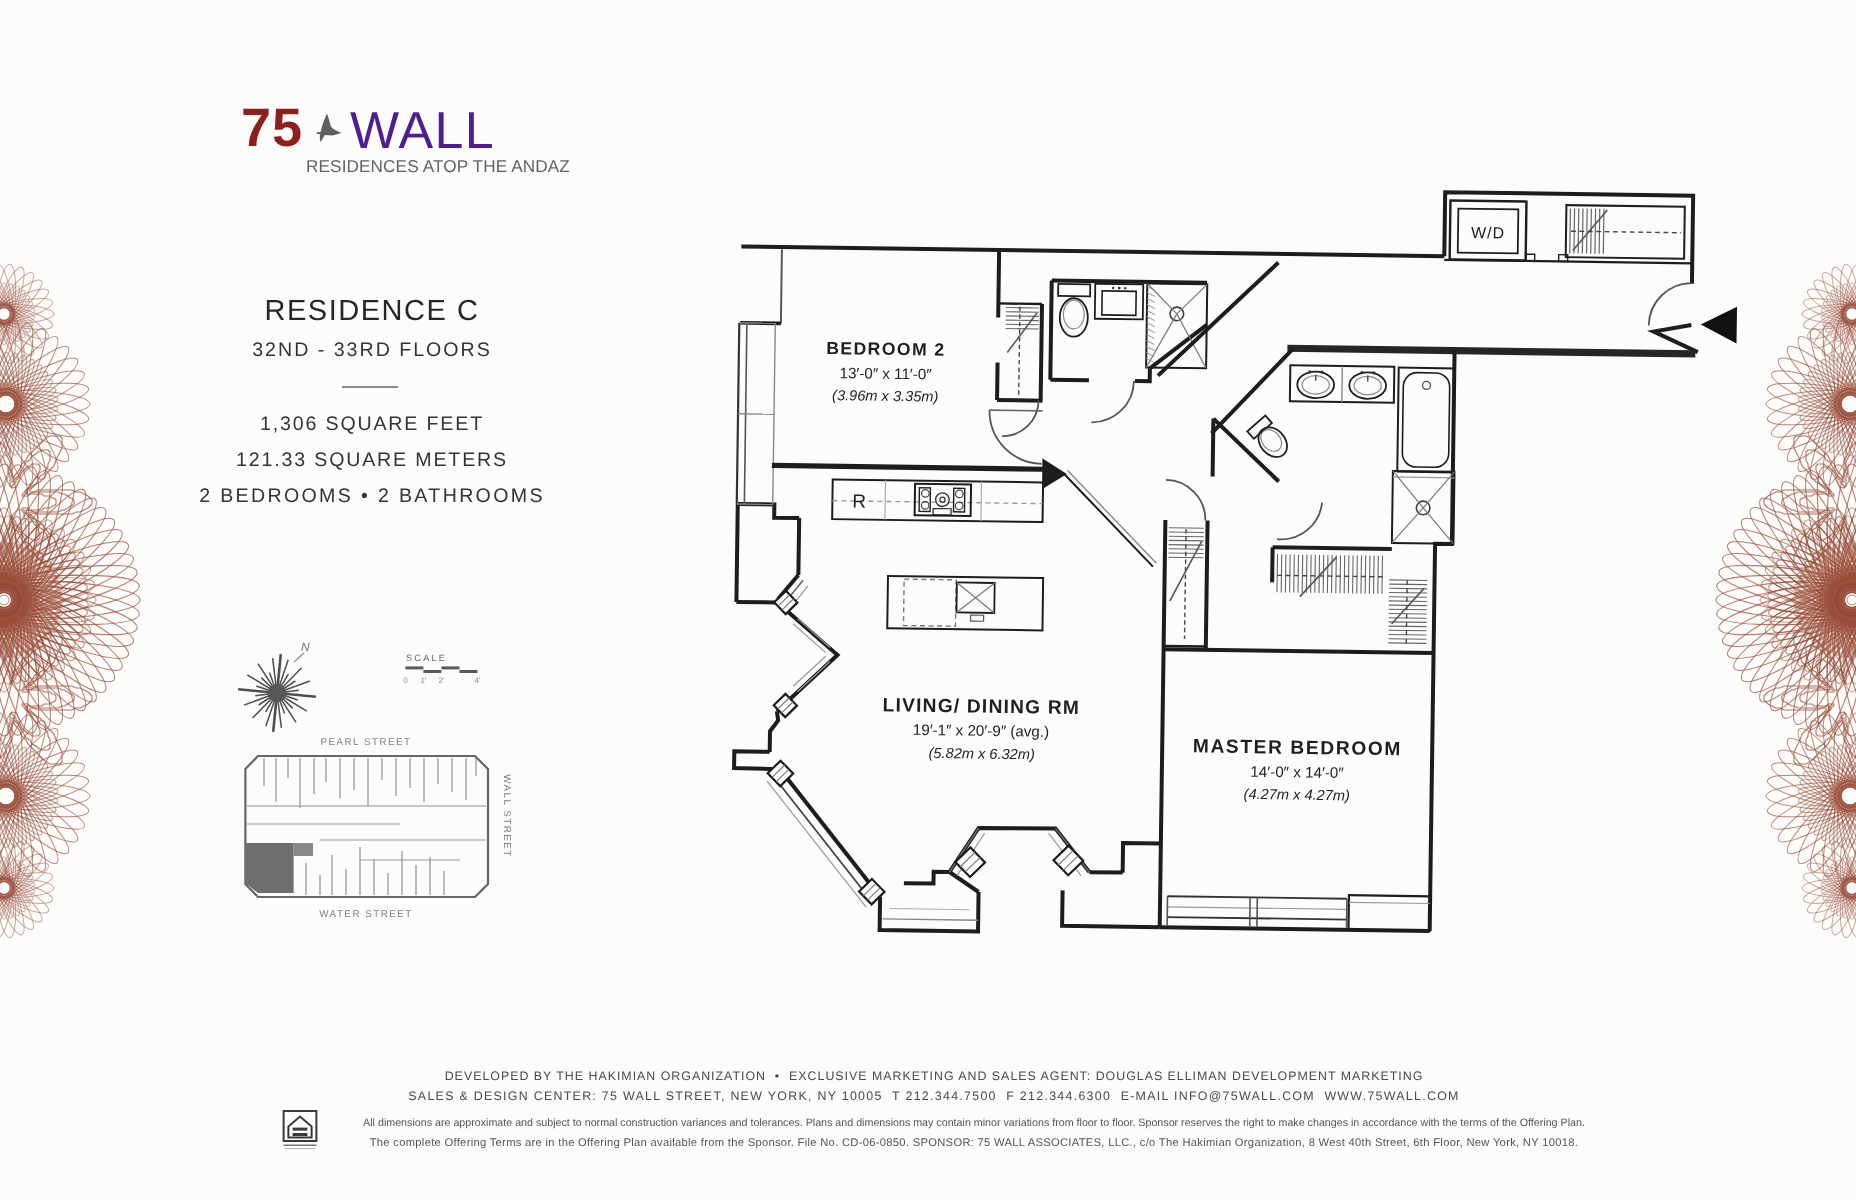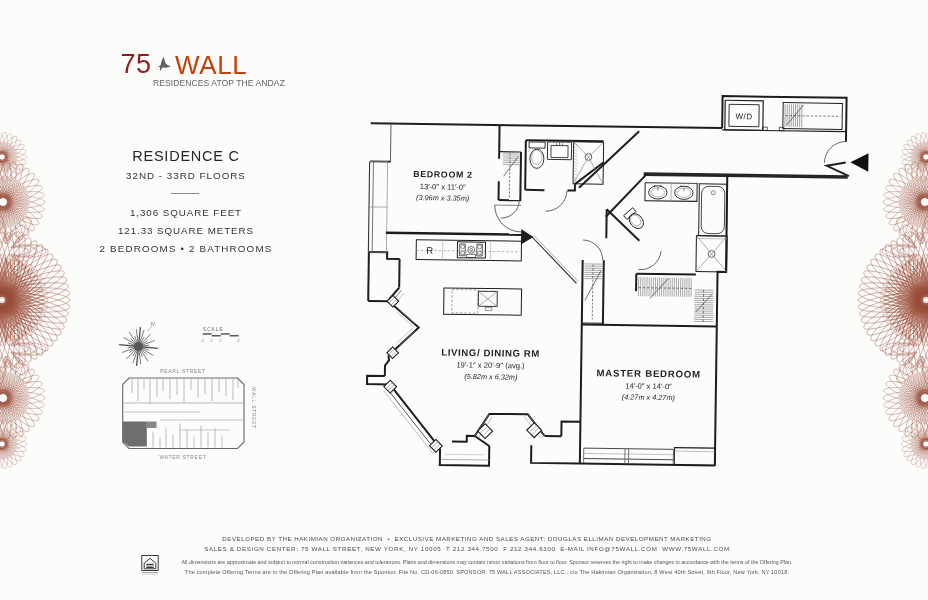--- a/index.html
+++ b/index.html
@@ -1,19 +1,19 @@
 <!DOCTYPE html>
 <html><head>
 <meta charset="utf-8">
 <style>
 html,body{margin:0;padding:0;width:928px;height:600px;background:#fcfcfb;overflow:hidden;}
 body{font-family:"Liberation Sans",sans-serif;position:relative;}
 .abs{position:absolute;}
-#logo75{left:120.5px;top:50.6px;font-size:27px;letter-spacing:0.5px;line-height:1;font-weight:400;color:#8e1f1f;}
-#logowall{left:175px;top:51.5px;font-size:26px;letter-spacing:0.65px;line-height:1;font-weight:400;color:#c2410c;}
+#logo75{left:120.5px;top:50.6px;font-size:27px;letter-spacing:0.5px;line-height:1;font-weight:700;color:#8e1f1f;}
+#logowall{left:175px;top:51.5px;font-size:26px;letter-spacing:0.65px;line-height:1;font-weight:400;color:#4c1d95;}
 #logosub{left:121px;top:78.6px;font-size:8.6px;letter-spacing:0.05px;line-height:1;color:#636363;font-weight:400;margin-left:32px;}
 .info{width:380px;left:-4px;text-align:center;color:#2b2b2b;}
 #resc{top:148.9px;font-size:14.5px;letter-spacing:0.76px;line-height:1;font-weight:400;color:#262626;}
 #floors{top:170.6px;font-size:9.8px;letter-spacing:1.0px;line-height:1;color:#333;}
 #sqft{top:208.1px;font-size:9.8px;letter-spacing:0.92px;line-height:1;color:#333;}
 #sqm{top:226.1px;font-size:9.8px;letter-spacing:0.92px;line-height:1;color:#333;}
 #bb{top:244.1px;font-size:9.8px;letter-spacing:1.17px;line-height:1;color:#333;}
 .bot{left:64px;width:806px;text-align:center;color:#4a4a4a;}
 #b1{top:535.5px;font-size:6.2px;letter-spacing:0.5px;line-height:1;}
 #b2{top:545.8px;font-size:6.2px;letter-spacing:0.65px;line-height:1;}

